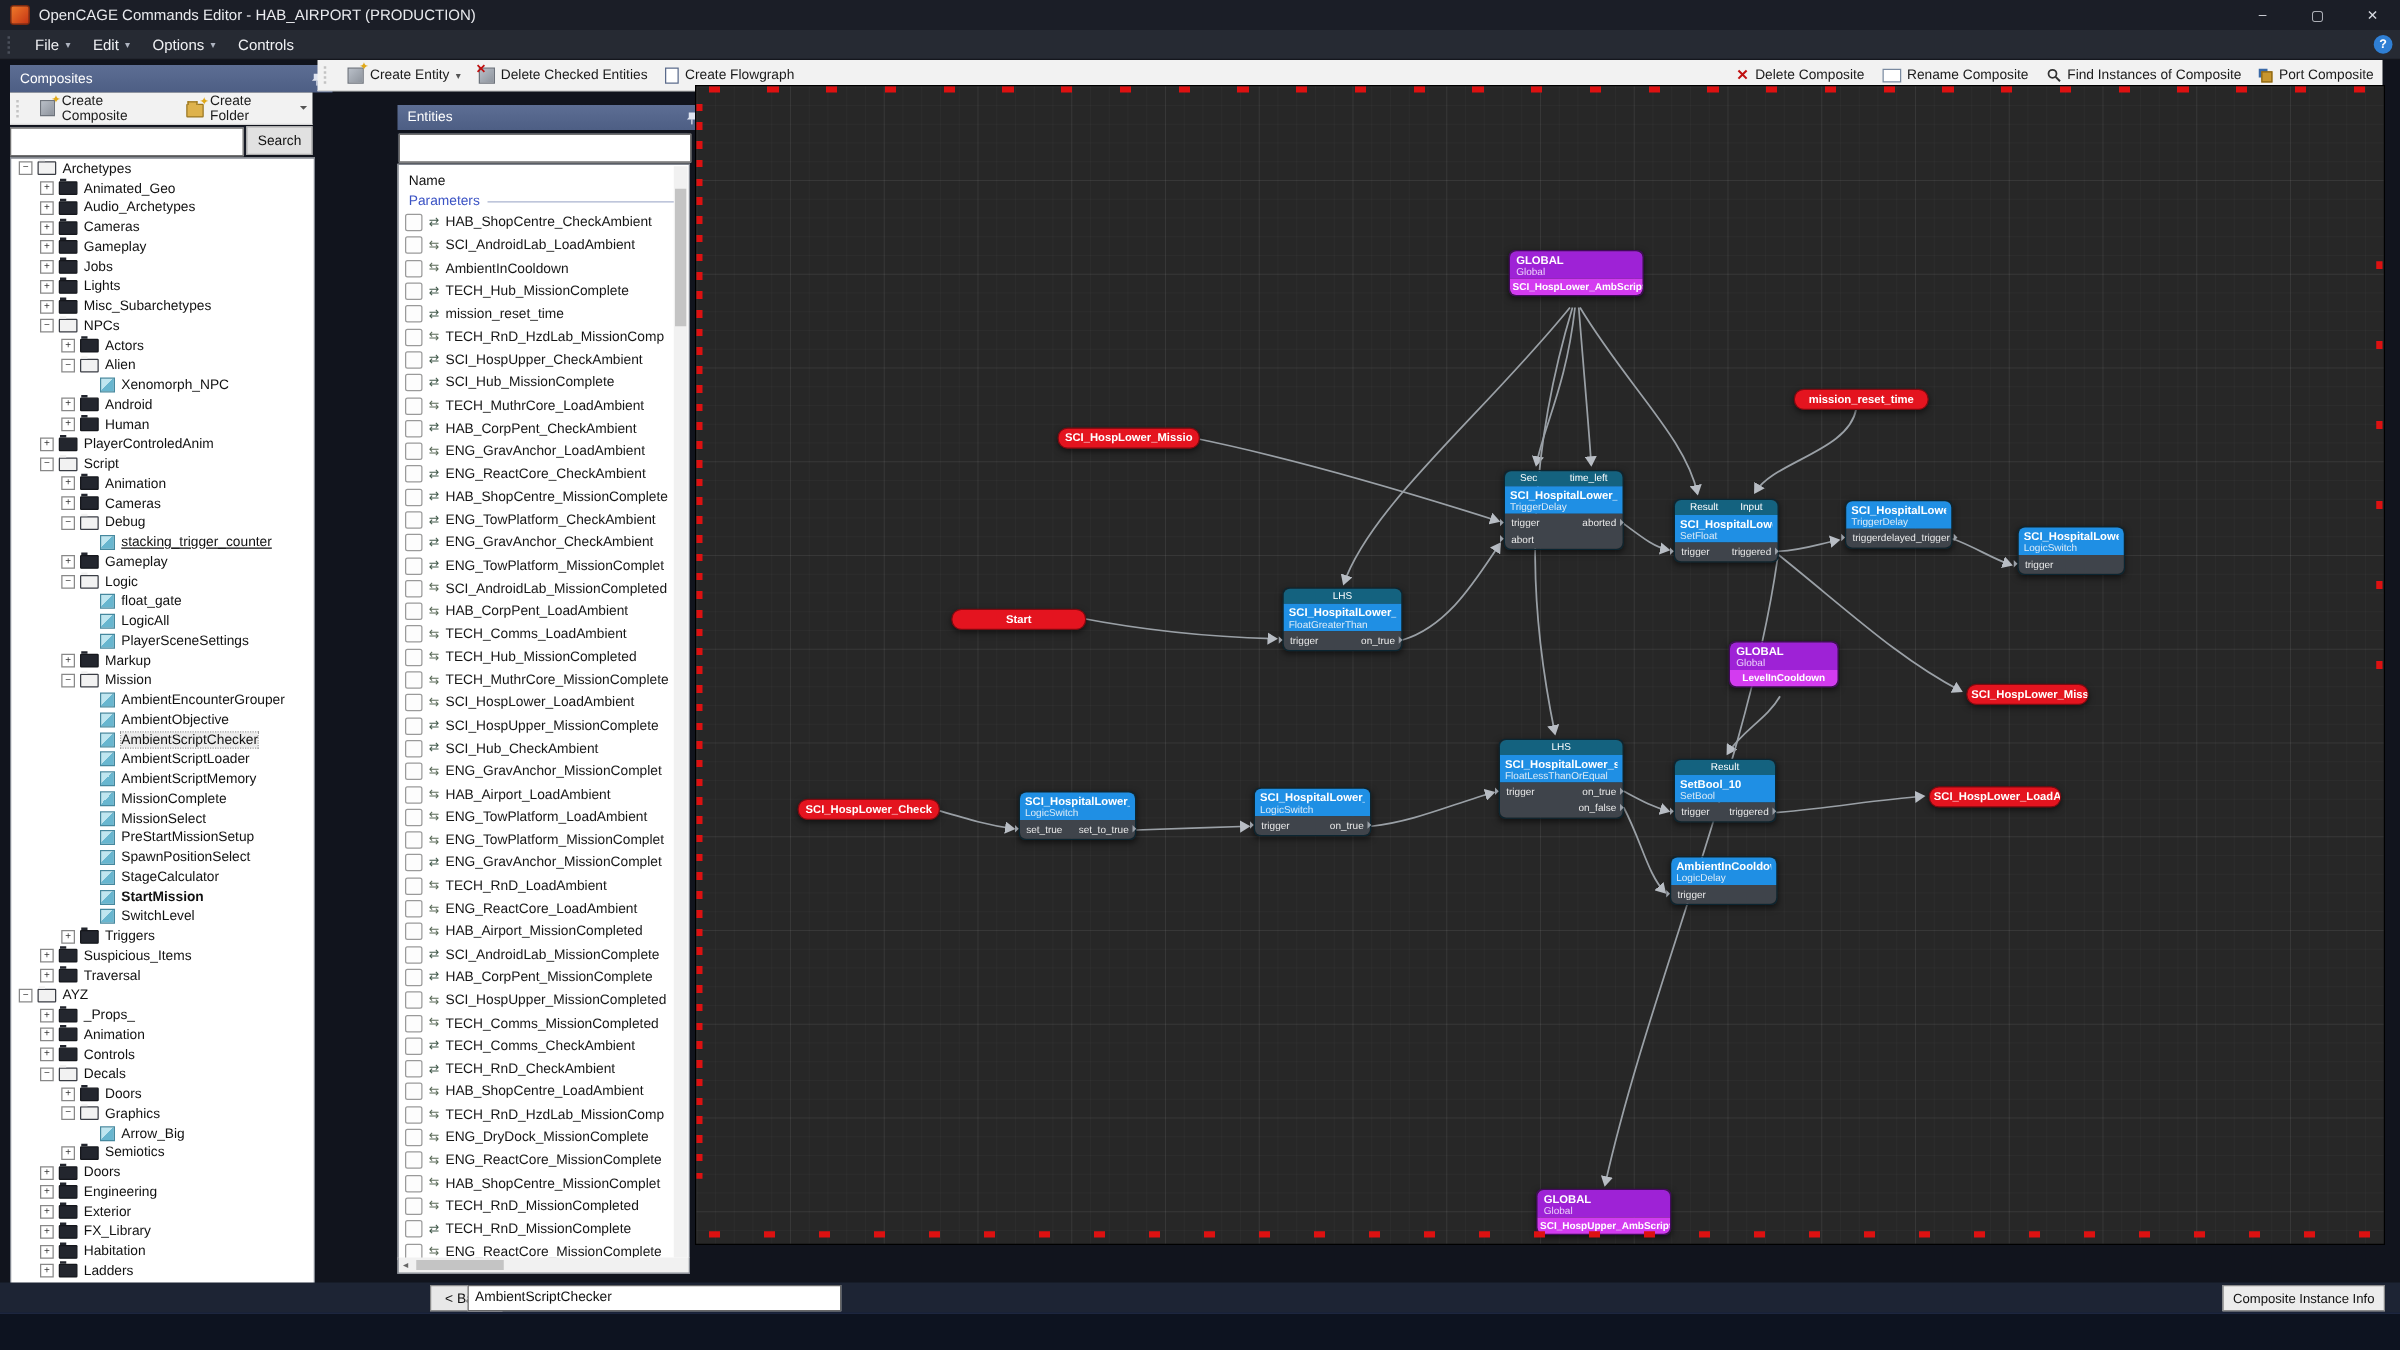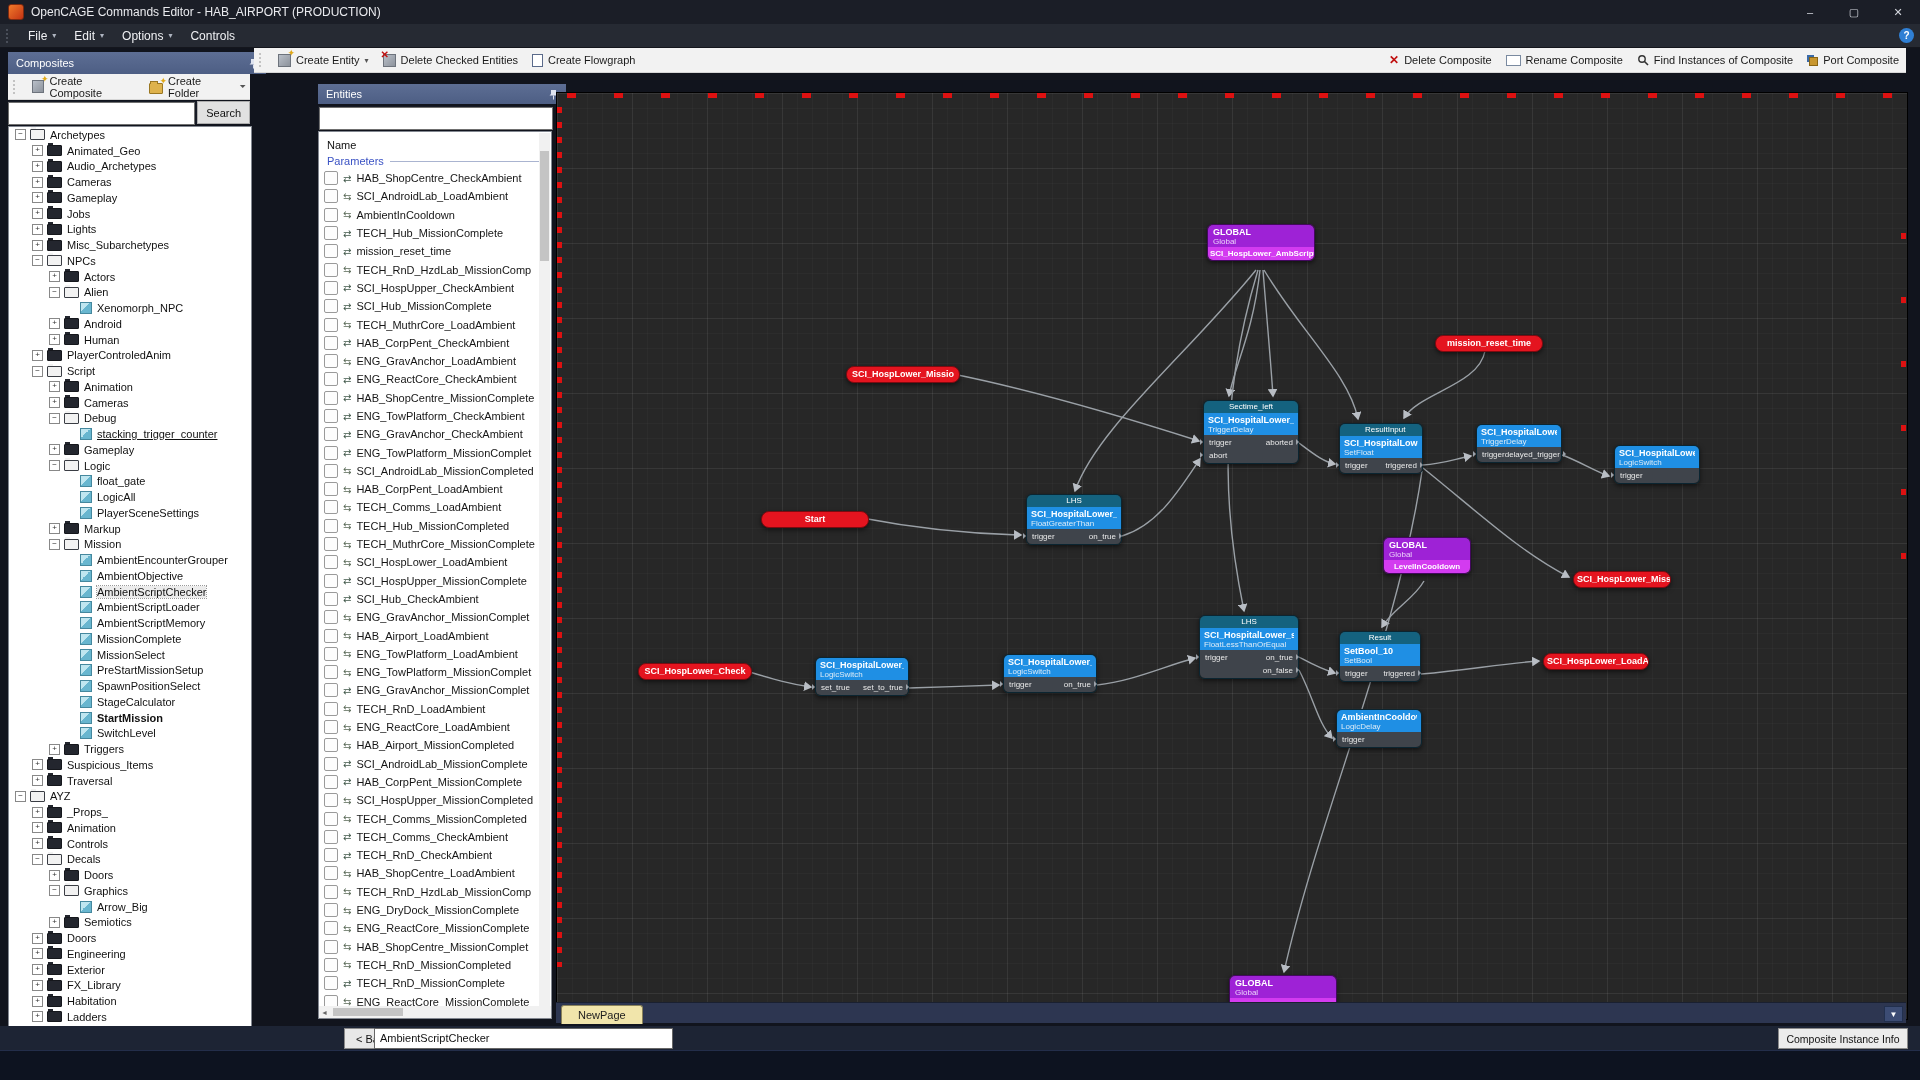--- a/index.html
+++ b/index.html
@@ -71,21 +71,21 @@
   .eic{font-family:"DejaVu Sans",sans-serif;font-size:10px;margin-right:5px;flex:none;}
   .eic.a{color:#41584a;}
   .eic.b{color:#5a6a58;}
   #ent-vscroll{position:absolute;right:1px;top:1px;width:11px;height:873px;background:#f1f1f1;}
   #ent-vthumb{position:absolute;left:1px;top:18px;width:9px;height:110px;background:#c4c4c4;}
   #ent-hscroll{left:318px;top:1006px;width:232px;height:12px;background:#f1f1f1;border:1px solid #828790;border-top:none;}
   #ent-hthumb{position:absolute;left:14px;top:2px;width:70px;height:8px;background:#c4c4c4;}
   #ent-harrow{position:absolute;left:2px;top:3px;font-size:7px;color:#666;}
 
   
-  #canvas{left:556px;top:92px;width:1350px;height:926px;background-color:#272727;border:1px solid #000;
+  #canvas{left:556px;top:68px;width:1350px;height:926px;background-color:#272727;border:1px solid #000;
     background-image:
       linear-gradient(rgba(255,255,255,.05) 1px,transparent 1px),
       linear-gradient(90deg,rgba(255,255,255,.05) 1px,transparent 1px),
       linear-gradient(rgba(255,255,255,.025) 1px,transparent 1px),
       linear-gradient(90deg,rgba(255,255,255,.025) 1px,transparent 1px);
     background-size:75px 75px,75px 75px,15px 15px,15px 15px;overflow:hidden;}
   #edges{position:absolute;left:0;top:0;}
   .dash{position:absolute;}
   .dash-top{left:10px;top:0;width:1340px;height:5px;background:repeating-linear-gradient(90deg,#dd1111 0 9px,transparent 9px 47px);}
   .dash-bottom{left:10px;bottom:5px;width:1340px;height:5px;background:repeating-linear-gradient(90deg,#dd1111 0 9px,transparent 9px 44px);}
@@ -93,21 +93,21 @@
   .dash-right{right:1px;top:140px;width:5px;height:330px;background:repeating-linear-gradient(180deg,#dd1111 0 6px,transparent 6px 64px);}
 
   .fnode{position:absolute;border-radius:5px;box-shadow:0 2px 5px rgba(0,0,0,.55);font-family:"Liberation Sans",sans-serif;}
   .fnode.red{background:#e4141f;border:1px solid #7c0a10;border-radius:8px;color:#fff;font-size:9px;font-weight:bold;height:15px;line-height:15px;text-align:center;white-space:nowrap;overflow:hidden;padding:0 3px;}
   .fnode.global .g-title{background:#9e22d6;border-radius:5px 5px 0 0;padding:2px 5px 1px;}
   .fnode.global .g-title .t{font-size:9px;font-weight:bold;color:#fff;}
   .fnode.global .g-title .s{font-size:8px;color:#ecd2fb;}
   .fnode.global .g-foot{background:#d33bf0;border-radius:0 0 5px 5px;color:#fff;font-size:8px;font-weight:bold;text-align:center;height:13px;line-height:13px;white-space:nowrap;overflow:hidden;padding:0 2px;}
   .fnode.global{border:1px solid #43085e;}
   .fnode.blue{border:1px solid #0b2531;}
-  .toppins{background:#14627f;border-radius:5px 5px 0 0;display:flex;justify-content:space-between;padding:0 25px;height:12px;}
+  .toppins{background:#14627f;border-radius:5px 5px 0 0;display:flex;justify-content:space-between;padding:0 12px;height:12px;}
   .toppins.single{justify-content:center;}
   .toppins span{font-size:8px;color:#fff;line-height:12px;}
   .b-title{background:#1f8fe4;padding:2px 4px 1px;}
   .toppins + .b-title{border-radius:0;}
   .fnode.blue > .b-title:first-child{border-radius:5px 5px 0 0;}
   .b-title .t{font-size:9px;font-weight:bold;color:#fff;white-space:nowrap;overflow:hidden;}
   .b-title .s{font-size:8px;color:#dcebf7;white-space:nowrap;overflow:hidden;}
   .b-body{background:#3f444b;border-radius:0 0 5px 5px;padding:1px 0;}
   .prow{display:flex;justify-content:space-between;height:13px;padding:0 5px;}
   .pin{position:relative;font-size:8px;color:#e9e9e9;line-height:13px;}
@@ -956,24 +956,20 @@
           </div>
           <div class="g-foot">SCI_HospUpper_AmbScript</div>
         </div>
       </div>
     <div class="dash dash-top"></div>
     <div class="dash dash-left"></div>
     <div class="dash dash-bottom"></div>
     <div class="dash dash-right"></div>
   </div>
 
-  <div id="tabrow" class="abs">
-    <div id="tab-newpage">NewPage</div>
-    <div id="tab-arrowbox">▼</div>
-  </div>
 
   <div id="bottombar" class="abs">
     <div id="backbtn">&lt; Back</div>
     <div id="instfield">AmbientScriptChecker</div>
     <div id="instinfobtn">Composite Instance Info</div>
   </div>
 
   <div id="statusbar" class="abs"></div>
 </div>
 

